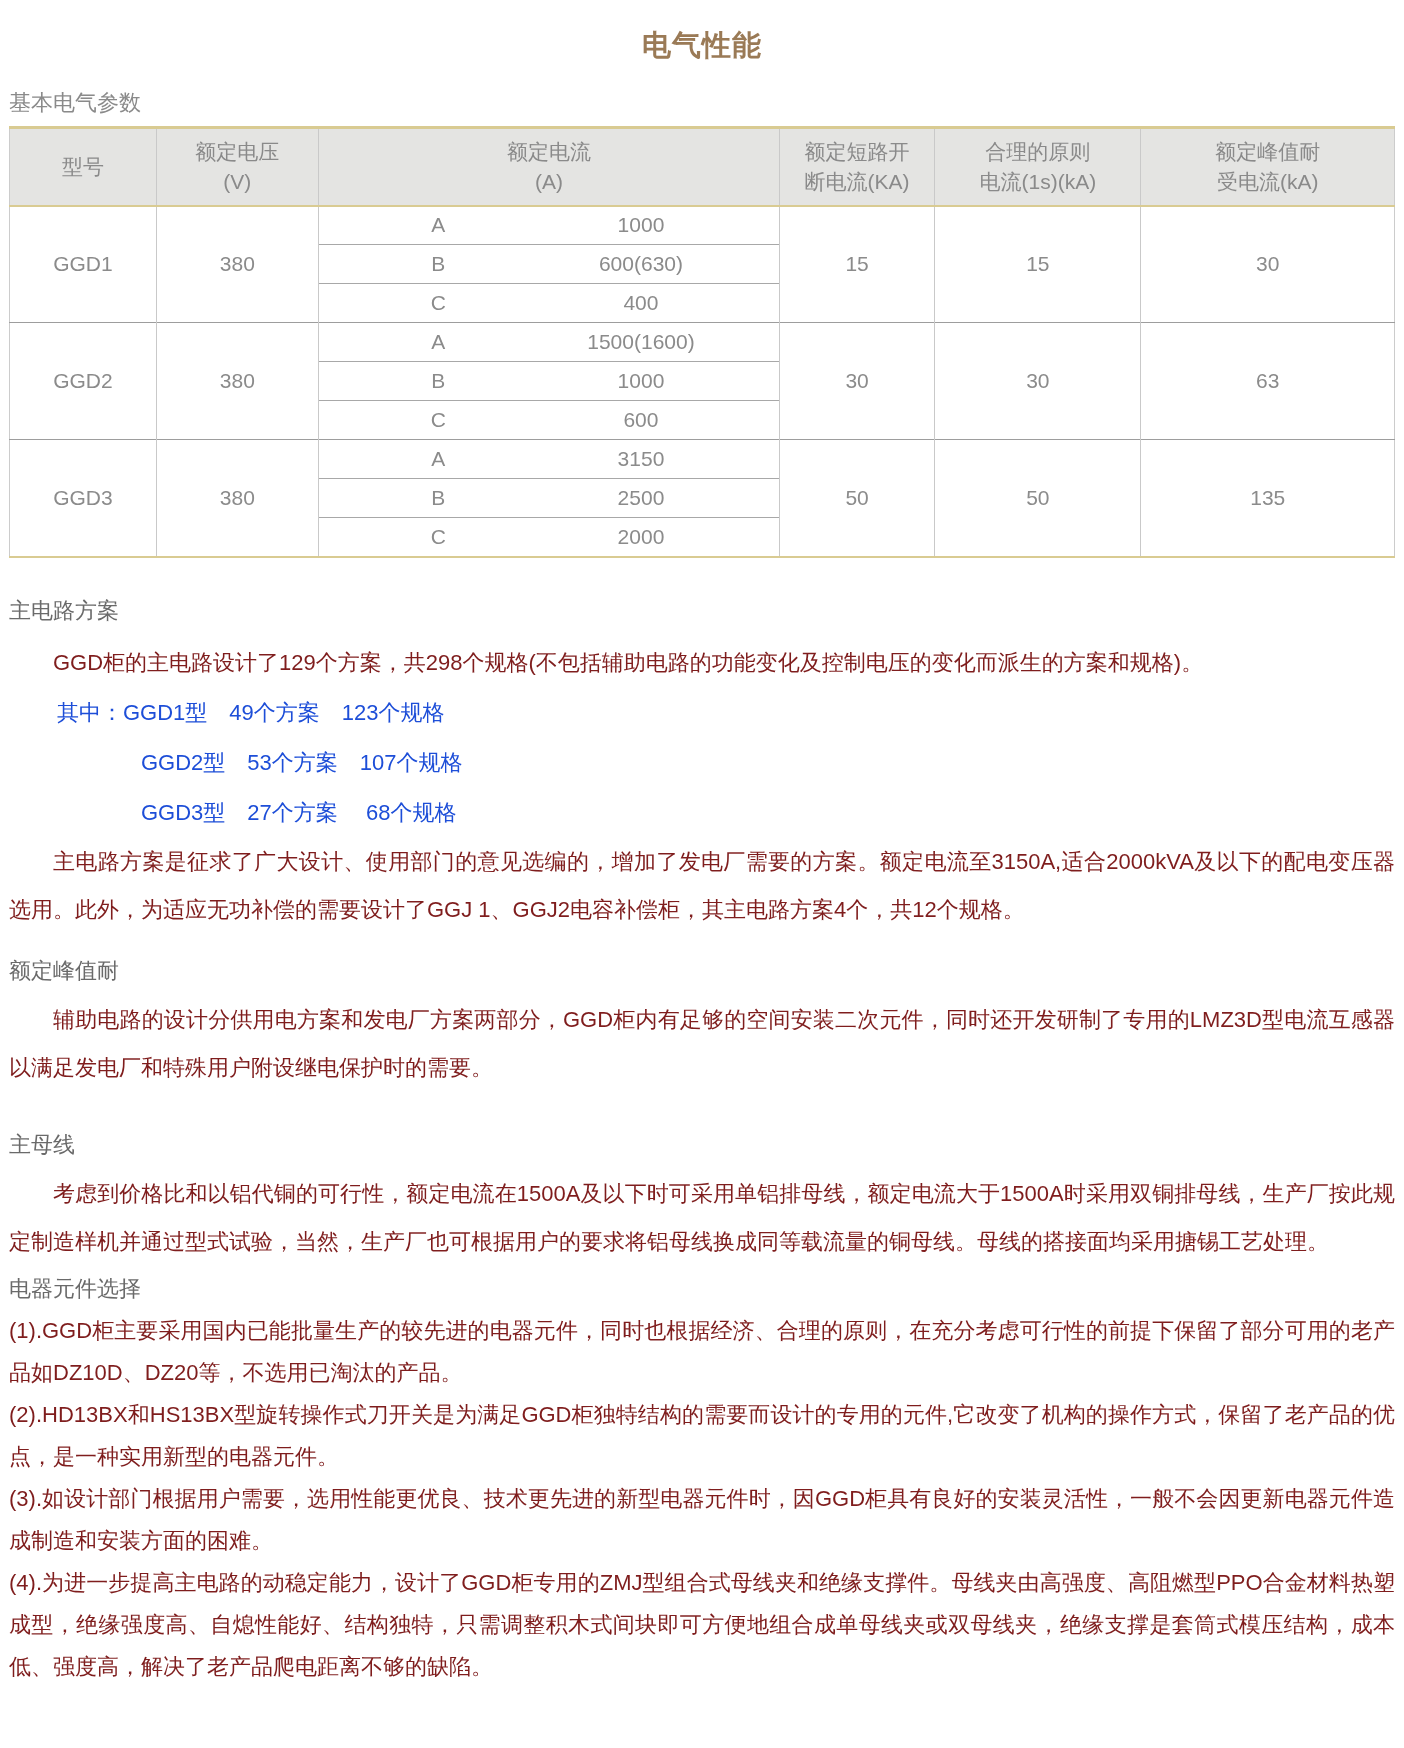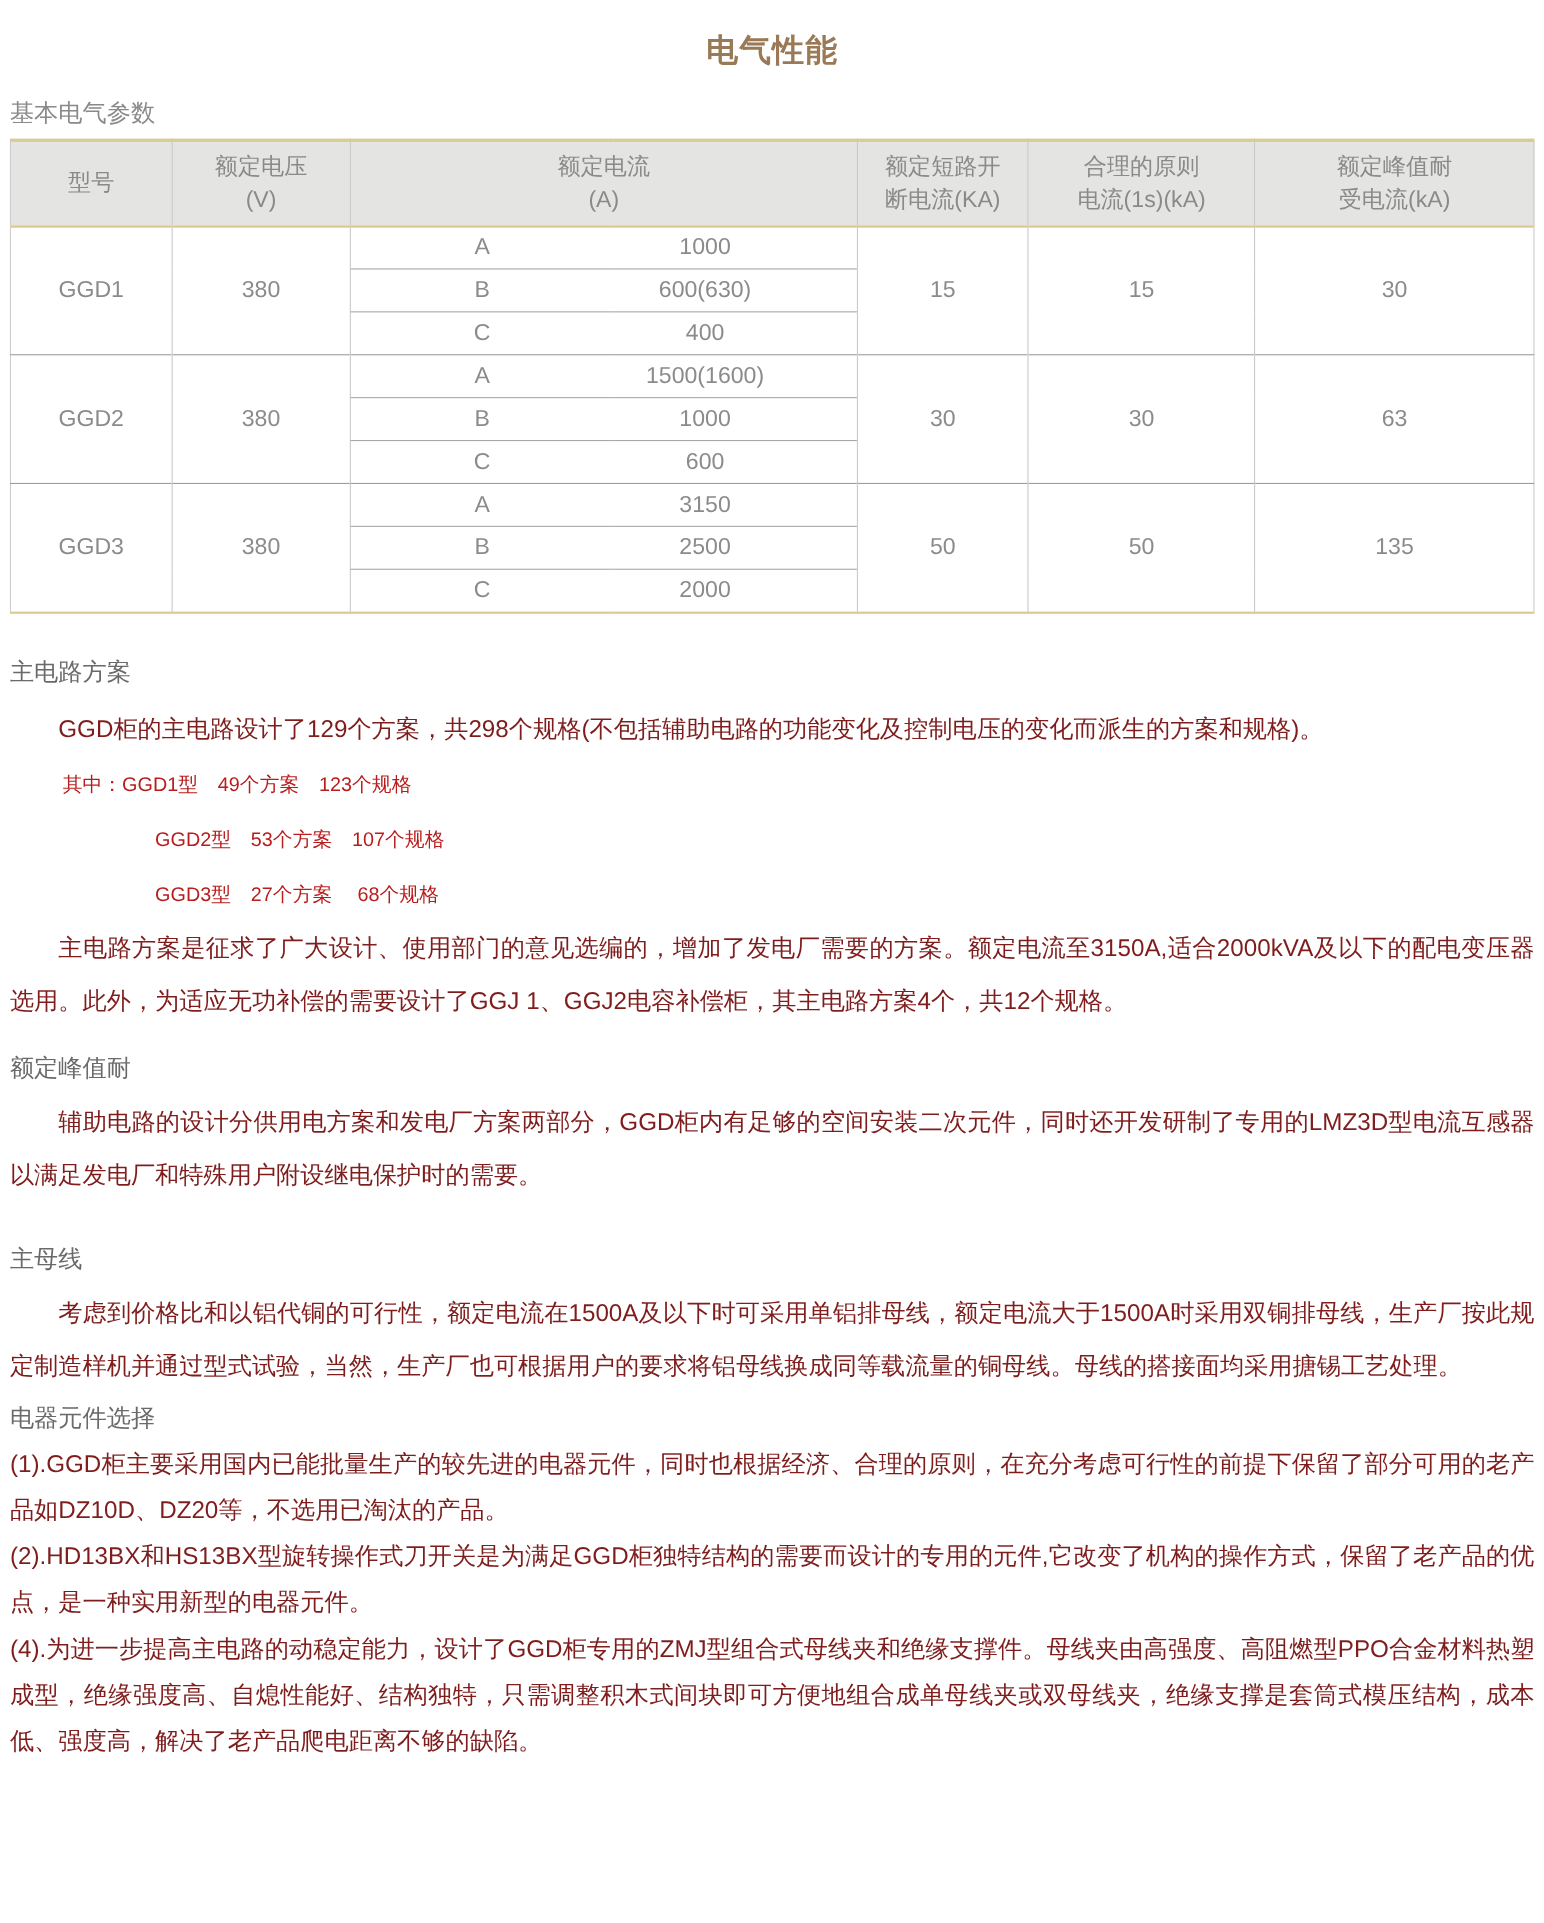--- a/index.html
+++ b/index.html
@@ -68,22 +68,22 @@
     line-height: 30px;
   }
   p.body {
     font-size: 22px;
     color: #7f1d1d;
     line-height: 48px;
     text-align: justify;
   }
   p.indent { text-indent: 2em; }
   .scheme-line {
-    font-size: 18px;
-    color: #b91c1c;
+    font-size: 22px;
+    color: #1d4ed8;
     line-height: 50px;
     white-space: pre;
   }
   .scheme-first { padding-left: 48px; }
   .scheme-rest  { padding-left: 132px; }
   #sec-main   { margin-top: 38px; }
   #main-intro { margin-top: 12px; line-height: 50px; }
   #sec-aux    { margin-top: 22px; }
   #aux-para   { margin-top: 10px; }
   #sec-bus    { margin-top: 38px; }
@@ -195,16 +195,17 @@
   <h2 class="sec" id="sec-aux">额定峰值耐</h2>
   <p class="body indent" id="aux-para">辅助电路的设计分供用电方案和发电厂方案两部分，GGD柜内有足够的空间安装二次元件，同时还开发研制了专用的LMZ3D型电流互感器以满足发电厂和特殊用户附设继电保护时的需要。</p>
 
   <h2 class="sec" id="sec-bus">主母线</h2>
   <p class="body indent" id="bus-para">考虑到价格比和以铝代铜的可行性，额定电流在1500A及以下时可采用单铝排母线，额定电流大于1500A时采用双铜排母线，生产厂按此规定制造样机并通过型式试验，当然，生产厂也可根据用户的要求将铝母线换成同等载流量的铜母线。母线的搭接面均采用搪锡工艺处理。</p>
 
   <h2 class="sec" id="sec-comp">电器元件选择</h2>
   <div class="comp-list">
     <p class="body">(1).GGD柜主要采用国内已能批量生产的较先进的电器元件，同时也根据经济、合理的原则，在充分考虑可行性的前提下保留了部分可用的老产品如DZ10D、DZ20等，不选用已淘汰的产品。</p>
     <p class="body">(2).HD13BX和HS13BX型旋转操作式刀开关是为满足GGD柜独特结构的需要而设计的专用的元件,它改变了机构的操作方式，保留了老产品的优点，是一种实用新型的电器元件。</p>
+    <p class="body">(3).如设计部门根据用户需要，选用性能更优良、技术更先进的新型电器元件时，因GGD柜具有良好的安装灵活性，一般不会因更新电器元件造成制造和安装方面的困难。</p>
     <p class="body">(4).为进一步提高主电路的动稳定能力，设计了GGD柜专用的ZMJ型组合式母线夹和绝缘支撑件。母线夹由高强度、高阻燃型PPO合金材料热塑成型，绝缘强度高、自熄性能好、结构独特，只需调整积木式间块即可方便地组合成单母线夹或双母线夹，绝缘支撑是套筒式模压结构，成本低、强度高，解决了老产品爬电距离不够的缺陷。</p>
   </div>
 
 </div>
 
 </body></html>

